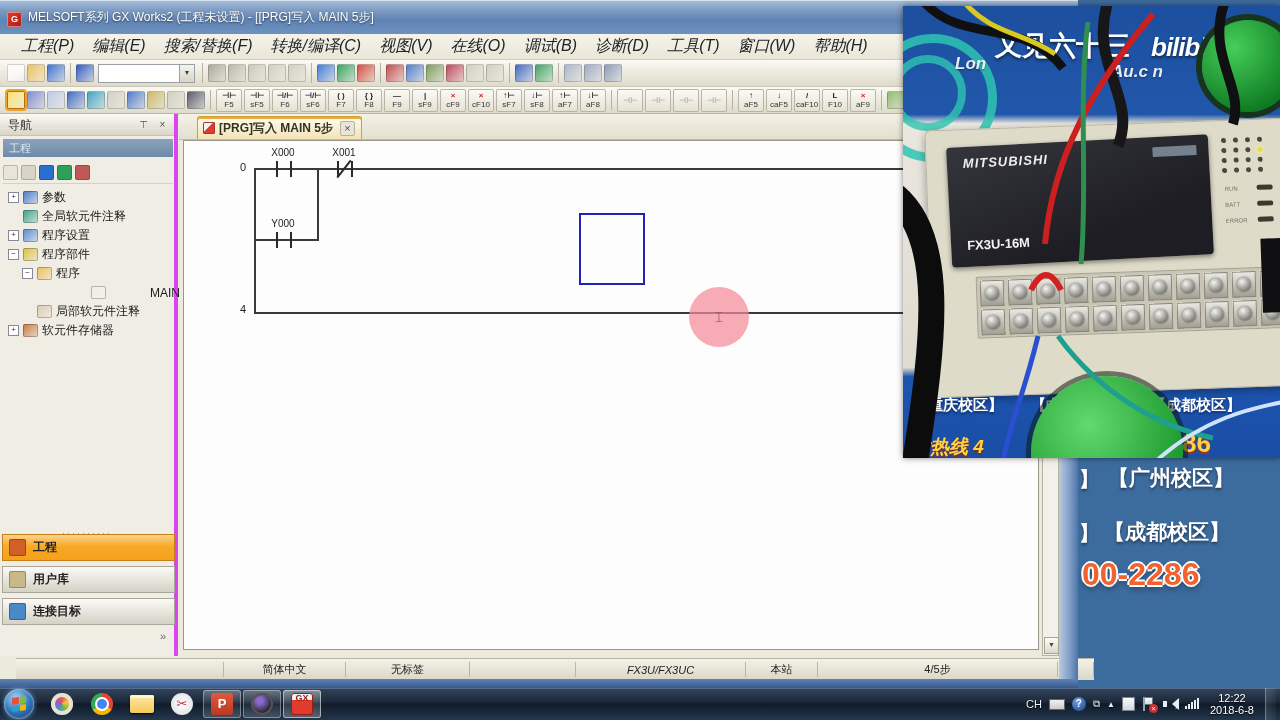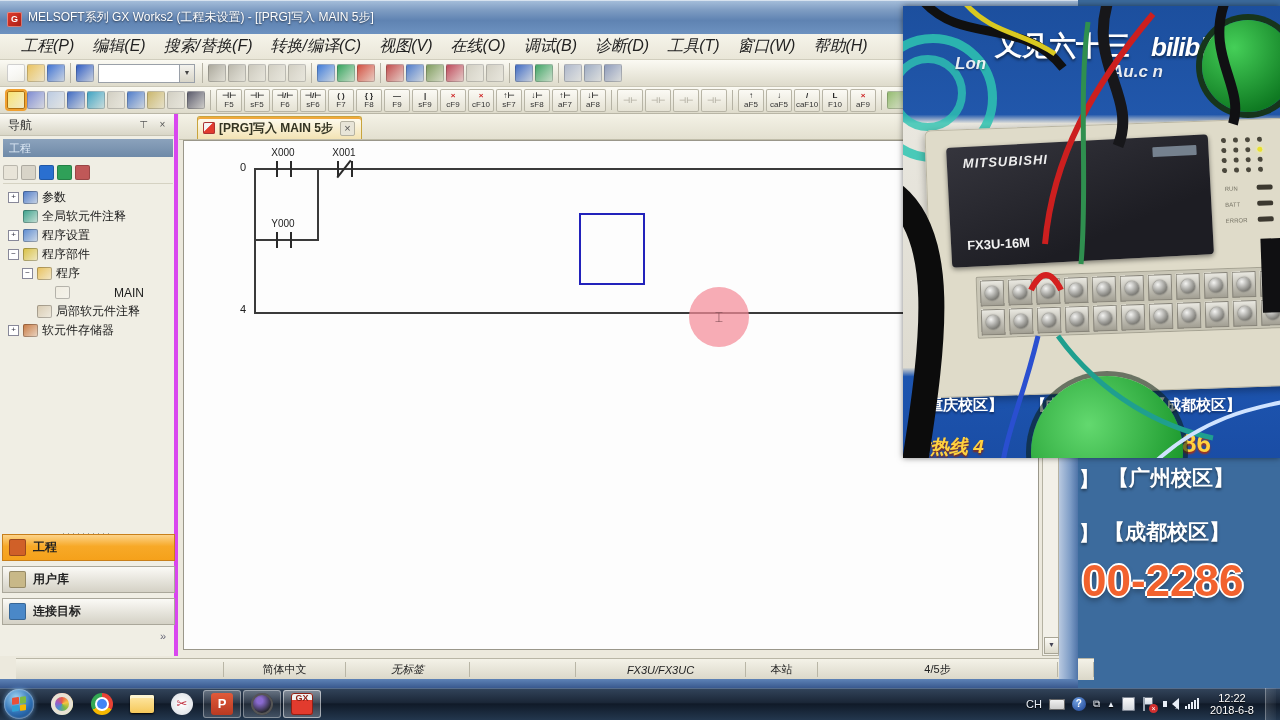--- a/index.html
+++ b/index.html
@@ -156,21 +156,21 @@
   #vhotline-l{position:absolute;left:8px;top:428px;color:#ffd23f;font-size:19px;font-weight:bold;
     font-style:italic;text-shadow:0 2px 2px #8a2a10;white-space:nowrap;}
   #vhotline-r{position:absolute;left:198px;top:422px;color:#ffd23f;font-size:26px;font-weight:bold;
     text-shadow:0 2px 2px #b03010;white-space:nowrap;}
   #vgreenbtn-big{position:absolute;left:128px;top:370px;width:152px;height:152px;border-radius:50%;
     background:radial-gradient(circle at 38% 32%,#63d96f,#1d9a2e 70%,#0f741f);
     box-shadow:0 0 0 5px rgba(10,30,15,.55);}
   
   .wpline{position:absolute;color:#fff;font-weight:bold;text-shadow:0 2px 3px rgba(0,0,0,.45);
     white-space:nowrap;}
-  #wp-phone{position:absolute;left:1082px;top:556px;font-size:44px;font-weight:bold;color:#f2622e;
+  #wp-phone{position:absolute;left:1082px;top:556px;font-size:32px;font-weight:bold;color:#f2622e;
     text-shadow:-2px 0 0 #fff,2px 0 0 #fff,0 -2px 0 #fff,0 2px 0 #fff,0 4px 6px rgba(0,0,0,.4);
     white-space:nowrap;}
   
   #taskbar{position:absolute;left:0;top:688px;width:1280px;height:32px;
     background:linear-gradient(180deg,#33455c 0%,#1b2738 45%,#101a28 50%,#23374e 100%);
     box-shadow:inset 0 1px 0 rgba(140,170,210,.4);display:flex;align-items:center;}
   #startorb{width:30px;height:30px;border-radius:50%;margin:0 8px 0 4px;position:relative;flex:none;
     background:radial-gradient(circle at 40% 30%,#9fd4f5,#2d6fb4 55%,#123a6e);
     box-shadow:0 0 5px rgba(120,190,255,.7), inset 0 0 2px #fff;}
   #startflag{position:absolute;left:8px;top:8px;width:14px;height:14px;transform:skewY(-6deg);
@@ -403,21 +403,21 @@
           <div class="trow" style="padding-left: 8px;">
             <span class="texp">−</span>
             <span class="ticon" style="background: linear-gradient(135deg, rgb(216, 192, 64), rgba(255, 255, 255, 0.4) 130%);"></span>
             <span>程序部件</span>
           </div>
           <div class="trow" style="padding-left: 22px;">
             <span class="texp">−</span>
             <span class="ticon" style="background: linear-gradient(135deg, rgb(232, 192, 90), rgba(255, 255, 255, 0.4) 130%);"></span>
             <span>程序</span>
           </div>
-          <div class="trow" style=" gap: 40px;">
+          <div class="trow" style="padding-left: 36px; gap: 40px;">
             <span class="texp none"></span>
             <span class="ticon" style="background: linear-gradient(135deg, rgb(240, 236, 224), rgba(255, 255, 255, 0.4) 130%);"></span>
             <span>MAIN</span>
           </div>
           <div class="trow" style="padding-left: 22px;">
             <span class="texp none"></span>
             <span class="ticon" style="background: linear-gradient(135deg, rgb(216, 202, 176), rgba(255, 255, 255, 0.4) 130%);"></span>
             <span>局部软元件注释</span>
           </div>
           <div class="trow" style="padding-left: 8px;">
@@ -482,21 +482,21 @@
     </div>
 
     <div id="vscroll">
       <div class="sbtn" style="top:1px;">▲</div>
       <div class="sbtn" style="bottom:1px;">▼</div>
     </div>
 
     <div id="statusbar">
       <div class="sseg" style="width:208px;"></div>
       <div class="sseg" style="width:122px;">简体中文</div>
-      <div class="sseg" style="width:124px;font-style:italic;">无标签</div>
+      <div class="sseg" style="width:124px;">无标签</div>
       <div class="sseg" style="width:106px;"></div>
       <div class="sseg" style="width:170px;font-style:italic;">FX3U/FX3UC</div>
       <div class="sseg" style="width:72px;">本站</div>
       <div class="sseg" style="width:240px;">4/5步</div>
       <div class="sseg" style="flex:1;"></div>
     </div>
     <div id="winborder-b"></div>
     <div id="winborder-r"></div>
   </div>
 

